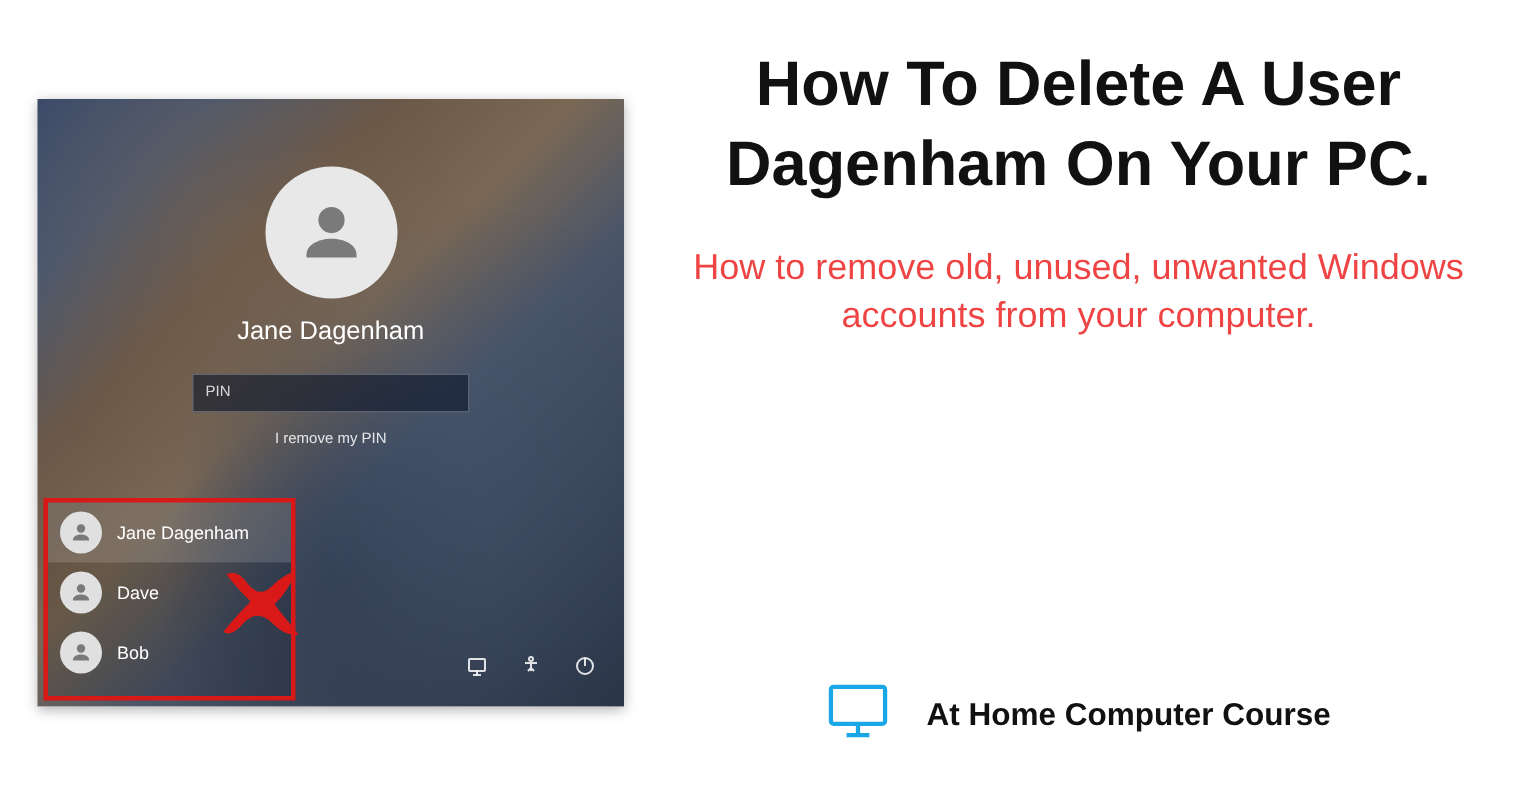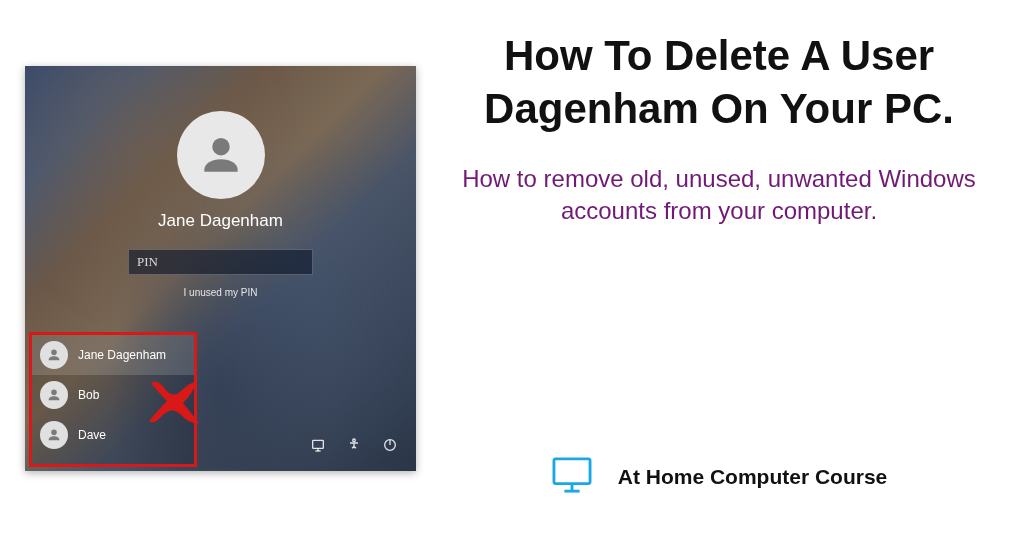--- a/index.html
+++ b/index.html
@@ -59,25 +59,24 @@
   font-weight: 400;
   margin-bottom: 18px;
 }
 .pin-input {
   width: 185px;
   height: 26px;
   background: rgba(10,20,40,0.6);
   border: 1px solid rgba(255,255,255,0.25);
   margin: 0 auto;
   color: #fff;
-  font-size: 13px;
+  font-size: 10px;
   padding: 0 8px;
   display: flex;
   align-items: center;
-  font-family: Liberation Serif, serif;
 }
 .pin-placeholder {
   color: rgba(255,255,255,0.8);
 }
 .forgot-link {
   font-size: 10px;
   margin-top: 12px;
   color: rgba(255,255,255,0.85);
 }
 .user-list-box {
@@ -141,21 +140,21 @@
   font-weight: 700;
   line-height: 1.25;
   color: #111;
   text-align: center;
   margin-bottom: 28px;
 }
 .subtitle {
   font-size: 24px;
   font-weight: 400;
   line-height: 1.35;
-  color: #701a75;
+  color: #ef4444;
   text-align: center;
   margin-bottom: auto;
 }
 .footer {
   display: flex;
   align-items: center;
   justify-content: center;
   gap: 25px;
   padding-bottom: 18px;
 }
@@ -177,50 +176,50 @@
       <div class="avatar-large">
         <svg viewBox="0 0 24 24" fill="#7a7a7a">
             <circle cx="12" cy="8" r="4.2"></circle>
             <path d="M12 14c-4.5 0-8 2.2-8 5v1h16v-1c0-2.8-3.5-5-8-5z"></path>
           </svg>
       </div>
       <div class="username-main">Jane Dagenham</div>
       <div class="pin-input">
         <span class="pin-placeholder">PIN</span>
       </div>
-      <div class="forgot-link">I unused my PIN</div>
+      <div class="forgot-link">I remove my PIN</div>
     </div>
 
     <div class="user-list-box">
       <div class="user-item selected">
         <div class="avatar-small">
           <svg viewBox="0 0 24 24" fill="#7a7a7a">
               <circle cx="12" cy="8" r="4.2"></circle>
               <path d="M12 14c-4.5 0-8 2.2-8 5v1h16v-1c0-2.8-3.5-5-8-5z"></path>
             </svg>
         </div>
         <span class="user-item-name">Jane Dagenham</span>
       </div>
       <div class="user-item">
         <div class="avatar-small">
           <svg viewBox="0 0 24 24" fill="#7a7a7a">
               <circle cx="12" cy="8" r="4.2"></circle>
               <path d="M12 14c-4.5 0-8 2.2-8 5v1h16v-1c0-2.8-3.5-5-8-5z"></path>
             </svg>
         </div>
-        <span class="user-item-name">Bob</span>
+        <span class="user-item-name">Dave</span>
       </div>
       <div class="user-item">
         <div class="avatar-small">
           <svg viewBox="0 0 24 24" fill="#7a7a7a">
               <circle cx="12" cy="8" r="4.2"></circle>
               <path d="M12 14c-4.5 0-8 2.2-8 5v1h16v-1c0-2.8-3.5-5-8-5z"></path>
             </svg>
         </div>
-        <span class="user-item-name">Dave</span>
+        <span class="user-item-name">Bob</span>
       </div>
     </div>
 
     <div class="red-x">
       <svg viewBox="0 0 60 60">
         <path d="M8 12 Q15 8 22 18 Q30 28 38 20 Q46 12 54 10 Q50 22 40 32 Q48 42 56 52 Q48 54 38 44 Q28 34 18 46 Q10 54 6 50 Q16 38 24 30 Q14 20 8 12 Z" fill="#d91818"></path>
       </svg>
     </div>
 
     <div class="system-icons">

